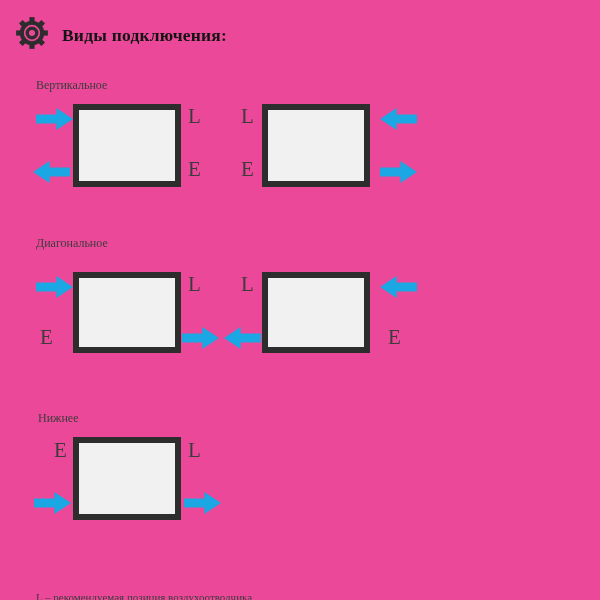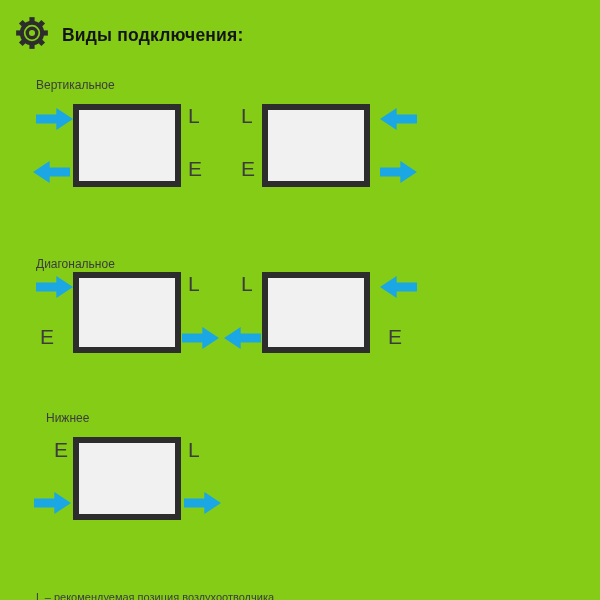--- a/index.html
+++ b/index.html
@@ -4,21 +4,21 @@
 <style>
   :root{
     --arrow:#1aa7e4;
     --rad-border:#2d2d2d;
     --rad-fill:#f1f1f1;
     --text:#3c3c3c;
     --title:#141414;
   }
   html,body{margin:0;padding:0;}
   body{font-family:"Liberation Sans", sans-serif; background:#ffffff;}
-  .page{position:relative;width:600px;height:600px;background:#84cc16;overflow:hidden;}
+  .page{position:relative;width:600px;height:600px;background:#ec4899;overflow:hidden;font-family:Liberation Serif, serif;}
 
   .hdr-title{position:absolute;left:62px;top:25px;font-size:17.5px;font-weight:bold;color:var(--title);letter-spacing:.2px;}
   .gear{position:absolute;left:15px;top:16px;width:34px;height:34px;}
 
   .sec-label{position:absolute;font-size:12px;color:var(--text);}
 
   .radiator{position:absolute;width:108px;height:83px;box-sizing:border-box;
             border:6px solid var(--rad-border);background:var(--rad-fill);}
 
   .port{position:absolute;font-size:21px;line-height:24px;color:var(--text);}
@@ -59,35 +59,35 @@
   <div class="arrow flip" style="left:33px;top:161px;"></div>
   <div class="port" style="left:188px;top:104px;">L</div>
   <div class="port" style="left:188px;top:157px;">E</div>
 
   <div class="radiator" style="left:262px;top:104px;"></div>
   <div class="port" style="left:241px;top:104px;">L</div>
   <div class="port" style="left:241px;top:157px;">E</div>
   <div class="arrow flip" style="left:380px;top:108px;"></div>
   <div class="arrow" style="left:380px;top:161px;"></div>
 
-  <div class="sec-label" style="left:36px;top:257px;">Диагональное</div>
+  <div class="sec-label" style="left:36px;top:236px;">Диагональное</div>
 
   <div class="radiator" style="left:73px;top:272px;height:81px;"></div>
   <div class="arrow" style="left:36px;top:276px;"></div>
   <div class="port" style="left:188px;top:272px;">L</div>
   <div class="port" style="left:40px;top:325px;">E</div>
   <div class="arrow" style="left:182px;top:327px;"></div>
 
   <div class="radiator" style="left:262px;top:272px;height:81px;"></div>
   <div class="arrow flip" style="left:224px;top:327px;"></div>
   <div class="port" style="left:241px;top:272px;">L</div>
   <div class="port" style="left:388px;top:325px;">E</div>
   <div class="arrow flip" style="left:380px;top:276px;"></div>
 
-  <div class="sec-label" style="left:38px;top:411px;margin-left:8px;">Нижнее</div>
+  <div class="sec-label" style="left:38px;top:411px;">Нижнее</div>
 
   <div class="radiator" style="left:73px;top:437px;"></div>
   <div class="port" style="left:54px;top:438px;">E</div>
   <div class="port" style="left:188px;top:438px;">L</div>
   <div class="arrow" style="left:34px;top:492px;"></div>
   <div class="arrow" style="left:184px;top:492px;"></div>
 
   <div class="legend">
     <div>L – рекомендуемая позиция воздухоотводчика</div>
   </div>

